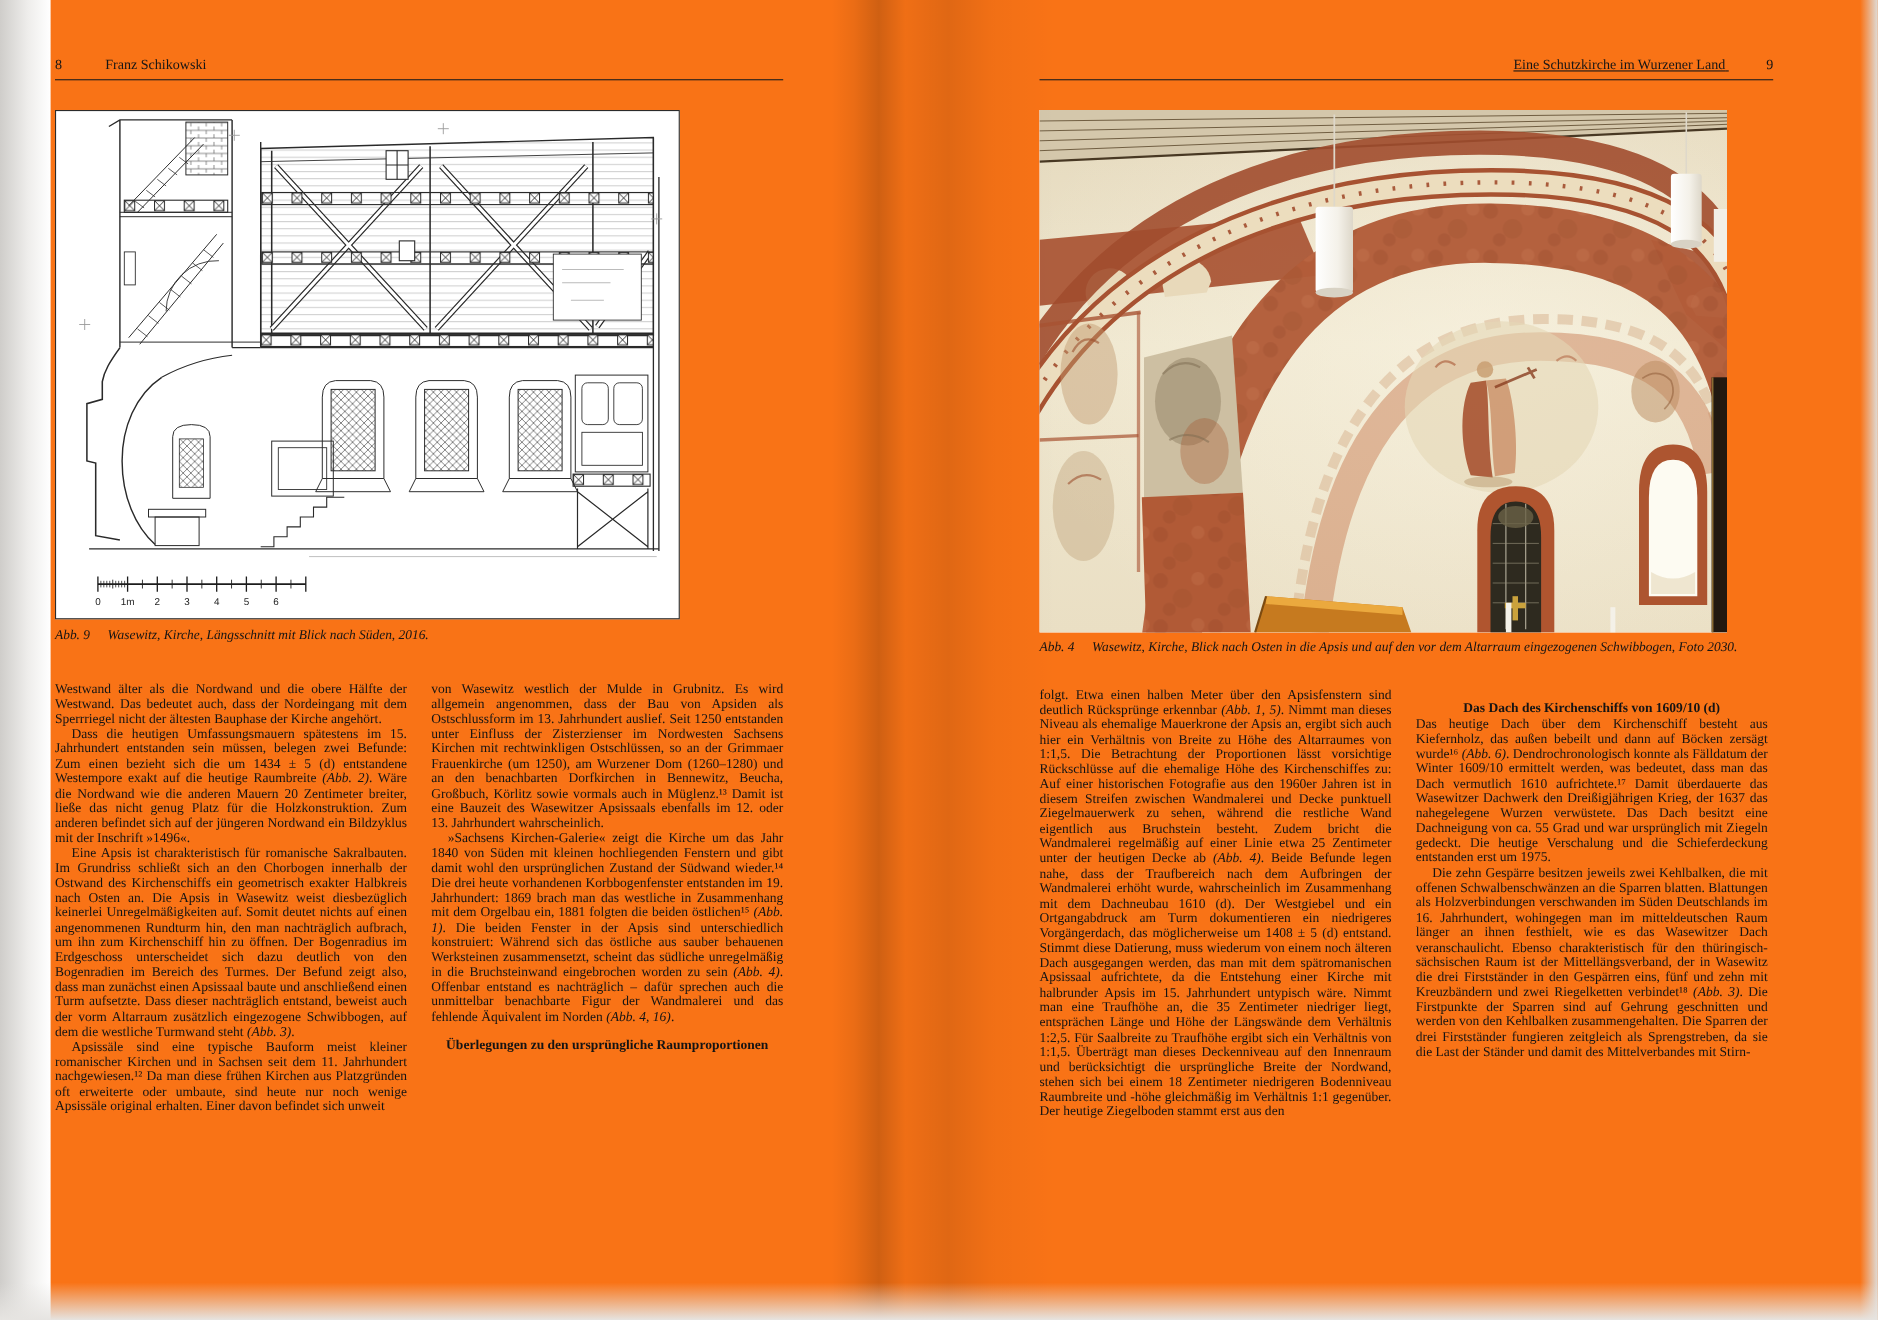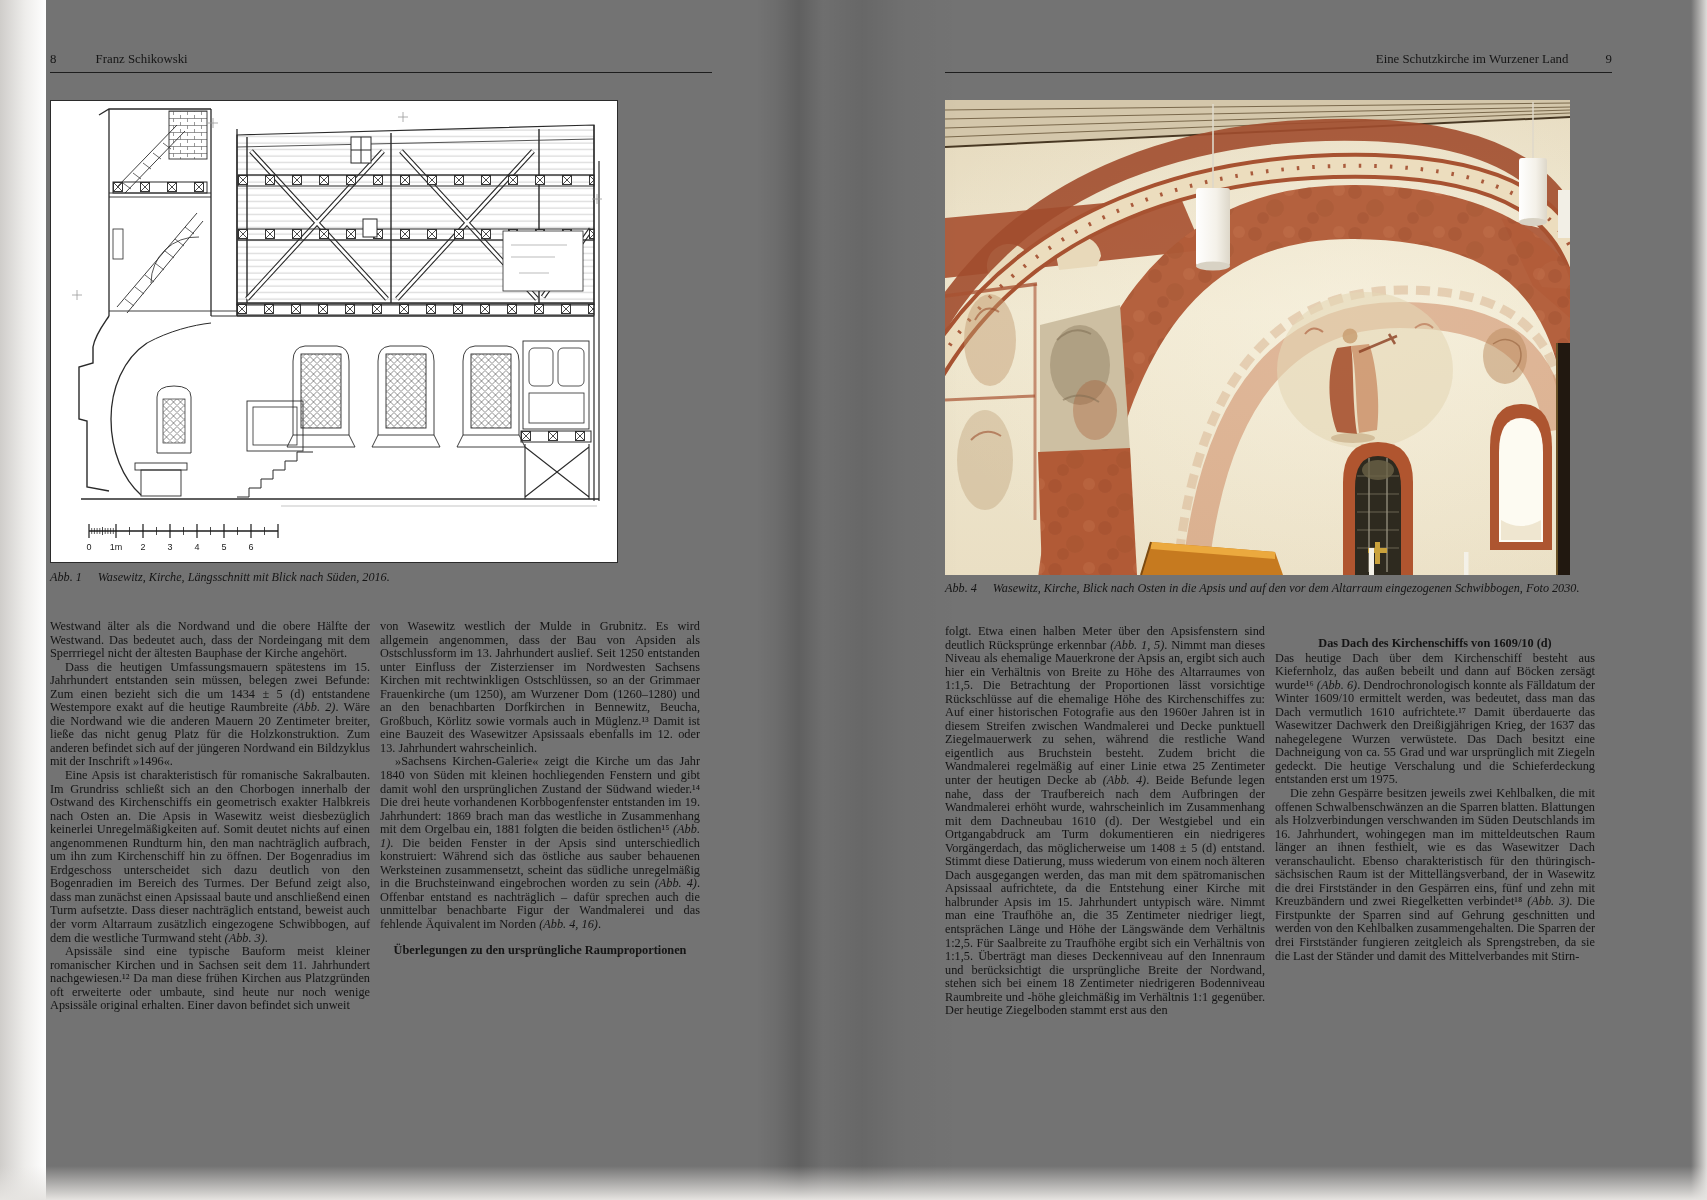--- a/index.html
+++ b/index.html
@@ -1,31 +1,31 @@
 <!DOCTYPE html>
 <html lang="de"><head>
 <meta charset="utf-8">
 <style>
   html,body{margin:0;padding:0;width:1707px;height:1200px;overflow:hidden;background:#f4f3f1;}
-  .spread{position:absolute;inset:0;background:#737373;}
+  .spread{position:absolute;inset:0;background:#f97316;}
   .edge-left{position:absolute;left:0;top:0;width:46px;height:1200px;
     background:linear-gradient(90deg,#cfcdca,#eeedeb 55%,#ffffff);}
   .edge-right{position:absolute;right:0;top:0;width:16px;height:1200px;
     background:linear-gradient(270deg,#dedcd9,rgba(255,255,255,0));}
   .edge-bottom{position:absolute;left:0;bottom:0;width:1707px;height:34px;
     background:linear-gradient(0deg,#e6e4e1,rgba(255,255,255,0));}
   .gutter{position:absolute;left:756px;top:0;width:204px;height:1200px;
     background:linear-gradient(90deg,rgba(0,0,0,0) 0%,rgba(0,0,0,.06) 10%,rgba(0,0,0,.17) 21%,rgba(0,0,0,.04) 33%,rgba(0,0,0,.10) 52%,rgba(0,0,0,.03) 72%,rgba(0,0,0,0) 100%);}
   .runhead{position:absolute;top:52px;font:12.8px "Liberation Serif",serif;color:#161616;}
   .rule{position:absolute;top:72px;height:1.4px;background:#1d1d1d;}
   .pagenum{display:inline-block;}
   .figbox{position:absolute;margin:0;background:#fff;border:1px solid #2b2b2b;}
   .caption{position:absolute;font:italic 12.2px/15px "Liberation Serif",serif;color:#141414;}
   .cap-label{margin-right:16px;}
-  .body-text{position:absolute;display:flex;gap:10px;font:12.3px/13.55px "Liberation Serif",serif;
+  .body-text{position:absolute;display:flex;gap:22px;font:12.3px/13.55px "Liberation Serif",serif;
     color:#141414;text-align:justify;hyphens:auto;-webkit-hyphens:auto;}
   .col{width:320px;}
   .body-text p{margin:0;}
   .body-text p.ind{text-indent:15px;}
   .body-text h3{font-size:12.3px;line-height:14.5px;margin:11px 0 1px;font-weight:bold;text-align:center;}
   svg{display:block;}
 </style>
 </head>
 <body>
 
@@ -157,40 +157,40 @@
             <text x="119" y="449">3</text>
             <text x="146" y="449">4</text>
             <text x="173" y="449">5</text>
             <text x="200" y="449">6</text>
           </g>
         </g>
       </svg>
     </figure>
 
     <figcaption class="caption" style="left:50px;top:570px;width:650px;">
-      <span class="cap-label">Abb. 1</span><span>Wasewitz, Kirche, Längsschnitt mit Blick nach Süden, 2016.</span>
+      <span class="cap-label">Abb. 9</span><span>Wasewitz, Kirche, Längsschnitt mit Blick nach Süden, 2016.</span>
     </figcaption>
 
     <div class="body-text" style="left:50px;top:620px;width:662px;">
       <div class="col">
         <p>Westwand älter als die Nordwand und die obere Hälfte der Westwand. Das bedeutet auch, dass der Nordeingang mit dem Sperrriegel nicht der ältesten Bauphase der Kirche angehört.</p>
         <p class="ind">Dass die heutigen Umfassungsmauern spätestens im 15. Jahrhundert entstanden sein müssen, belegen zwei Befunde: Zum einen bezieht sich die um 1434 ± 5 (d) entstandene Westempore exakt auf die heutige Raumbreite <i>(Abb. 2)</i>. Wäre die Nordwand wie die anderen Mauern 20 Zentimeter breiter, ließe das nicht genug Platz für die Holzkonstruktion. Zum anderen befindet sich auf der jüngeren Nordwand ein Bildzyklus mit der Inschrift »1496«.</p>
         <p class="ind">Eine Apsis ist charakteristisch für romanische Sakralbauten. Im Grundriss schließt sich an den Chorbogen innerhalb der Ostwand des Kirchenschiffs ein geometrisch exakter Halbkreis nach Osten an. Die Apsis in Wasewitz weist diesbezüglich keinerlei Unregelmäßigkeiten auf. Somit deutet nichts auf einen angenommenen Rundturm hin, den man nachträglich aufbrach, um ihn zum Kirchenschiff hin zu öffnen. Der Bogenradius im Erdgeschoss unterscheidet sich dazu deutlich von den Bogenradien im Bereich des Turmes. Der Befund zeigt also, dass man zunächst einen Apsissaal baute und anschließend einen Turm aufsetzte. Dass dieser nachträglich entstand, beweist auch der vorm Altarraum zusätzlich eingezogene Schwibbogen, auf dem die westliche Turmwand steht <i>(Abb. 3)</i>.</p>
         <p class="ind">Apsissäle sind eine typische Bauform meist kleiner romanischer Kirchen und in Sachsen seit dem 11. Jahrhundert nachgewiesen.¹² Da man diese frühen Kirchen aus Platzgründen oft erweiterte oder umbaute, sind heute nur noch wenige Apsissäle original erhalten. Einer davon befindet sich unweit</p>
       </div>
       <div class="col">
         <p>von Wasewitz westlich der Mulde in Grubnitz. Es wird allgemein angenommen, dass der Bau von Apsiden als Ostschlussform im 13. Jahrhundert auslief. Seit 1250 entstanden unter Einfluss der Zisterzienser im Nordwesten Sachsens Kirchen mit rechtwinkligen Ostschlüssen, so an der Grimmaer Frauenkirche (um 1250), am Wurzener Dom (1260–1280) und an den benachbarten Dorfkirchen in Bennewitz, Beucha, Großbuch, Körlitz sowie vormals auch in Müglenz.¹³ Damit ist eine Bauzeit des Wasewitzer Apsissaals ebenfalls im 12. oder 13. Jahrhundert wahrscheinlich.</p>
         <p class="ind">»Sachsens Kirchen-Galerie« zeigt die Kirche um das Jahr 1840 von Süden mit kleinen hochliegenden Fenstern und gibt damit wohl den ursprünglichen Zustand der Südwand wieder.¹⁴ Die drei heute vorhandenen Korbbogenfenster entstanden im 19. Jahrhundert: 1869 brach man das westliche in Zusammenhang mit dem Orgelbau ein, 1881 folgten die beiden östlichen¹⁵ <i>(Abb. 1)</i>. Die beiden Fenster in der Apsis sind unterschiedlich konstruiert: Während sich das östliche aus sauber behauenen Werksteinen zusammensetzt, scheint das südliche unregelmäßig in die Bruchsteinwand eingebrochen worden zu sein <i>(Abb. 4)</i>. Offenbar entstand es nachträglich – dafür sprechen auch die unmittelbar benachbarte Figur der Wandmalerei und das fehlende Äquivalent im Norden <i>(Abb. 4, 16)</i>.</p>
         <h3>Überlegungen zu den ursprüngliche Raumproportionen</h3>
       </div>
     </div>
   </section>
 
   <section>
-    <div class="runhead" style="left:945px;width:667px;text-align:right;">
+    <div class="runhead" style="left:945px;width:667px;text-align:right;text-decoration:underline;">
       <span>Eine Schutzkirche im Wurzener Land</span>
       <span class="pagenum" style="margin-left:34px;">9</span>
     </div>
     <div class="rule" style="left:945px;width:667px;"></div>
 
     <figure class="figbox" style="left:945px;top:100px;width:625px;height:475px;border:none;">
       <svg width="625" height="475" viewBox="0 0 625 475">
         <defs>
           <linearGradient id="wallG" x1="0" y1="0" x2="0" y2="1">
             <stop offset="0" stop-color="#e5d9bd"></stop>

